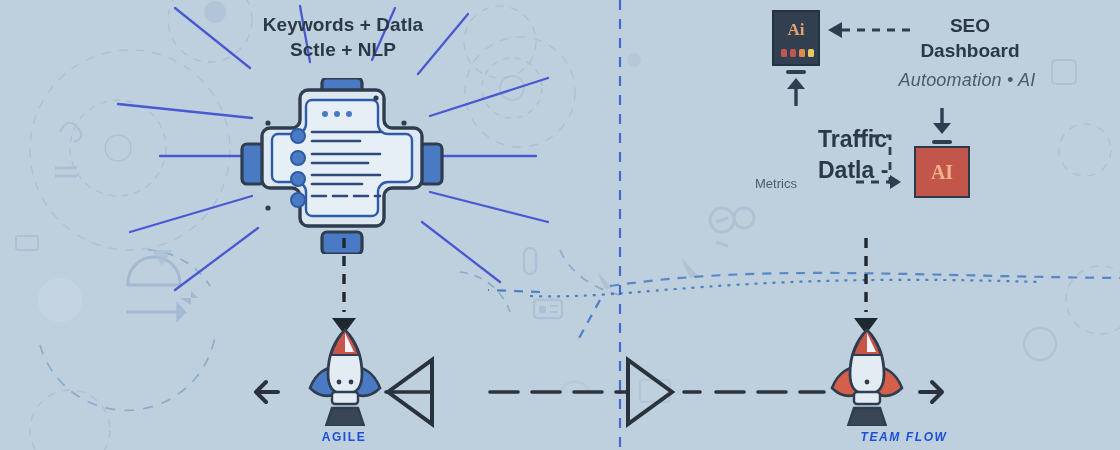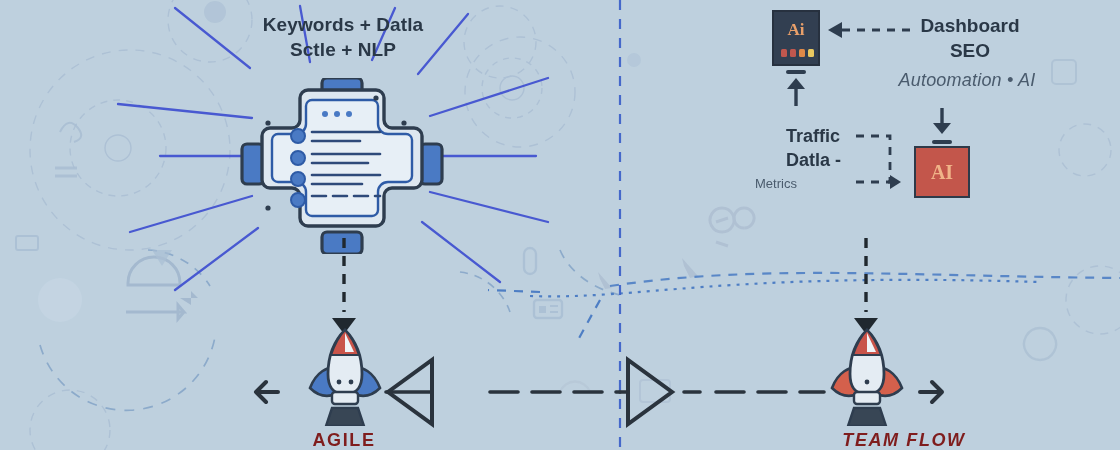--- a/index.html
+++ b/index.html
@@ -17,25 +17,25 @@
     font-size:19px;font-weight:bold;letter-spacing:.1px;
     text-align:center;line-height:1.32;color:#2a3847;
   }
   .seo-title{
     font-size:19px;font-weight:bold;text-align:center;line-height:1.3;color:#2a3847;
   }
   .seo-sub{
     font-size:18px;text-align:center;color:#4a5b6d;letter-spacing:.2px;font-style:italic;
   }
   .traffic-title{
-    font-size:18px;font-weight:bold;line-height:1.35;color:#2a3847;text-align:left;
+    font-size:23px;font-weight:bold;line-height:1.35;color:#2a3847;text-align:left;margin-left:32px;
   }
   .metrics-lbl{font-size:13px;color:#4a5b6d;}
   .band-label{
-    font-size:18px;font-weight:bold;letter-spacing:1.6px;color:#7f1d1d;text-align:center;
+    font-size:12px;font-weight:bold;letter-spacing:1.6px;color:#1d4ed8;text-align:center;
   }
   .icon-box{
     position:absolute;border-radius:0;box-sizing:border-box;
   }
   .ai-dark{
     background:#323f51;border:2px solid #27313f;
   }
   .ai-dark .glyph{
     position:absolute;left:0;right:0;top:8px;text-align:center;
     font-size:17px;font-weight:bold;color:#e9a06a;font-family:"Liberation Serif",serif;
@@ -196,22 +196,22 @@
     <line x1="16" y1="12" x2="84" y2="12" stroke="#2e3d4f" stroke-width="3" stroke-dasharray="8 7"></line>
   </svg>
 
   <svg style="position:absolute;left:780px;top:70px;" width="32" height="38" viewBox="0 0 32 38">
     <rect x="6" y="0" width="20" height="4" rx="2" fill="#2e3d4f"></rect>
     <line x1="16" y1="36" x2="16" y2="16" stroke="#2e3d4f" stroke-width="3.4"></line>
     <path d="M16,8 l9,11 h-18 z" fill="#2e3d4f"></path>
   </svg>
 
   <div class="txt seo-title" style="left:880px;top:14px;width:180px;">
+    <div>SEO</div>
     <div>Dashboard</div>
-    <div>SEO</div>
   </div>
   <div class="txt seo-sub" style="left:842px;top:70px;width:250px;">Autoomation • AI</div>
 
   <div class="txt traffic-title" style="left:786px;top:124px;width:110px;">
     <div>Traffic</div>
     <div>Datla -</div>
   </div>
   <div class="txt metrics-lbl" style="left:755px;top:176px;">Metrics</div>
 
   <svg style="position:absolute;left:856px;top:122px;" width="70" height="70" viewBox="0 0 70 70">

